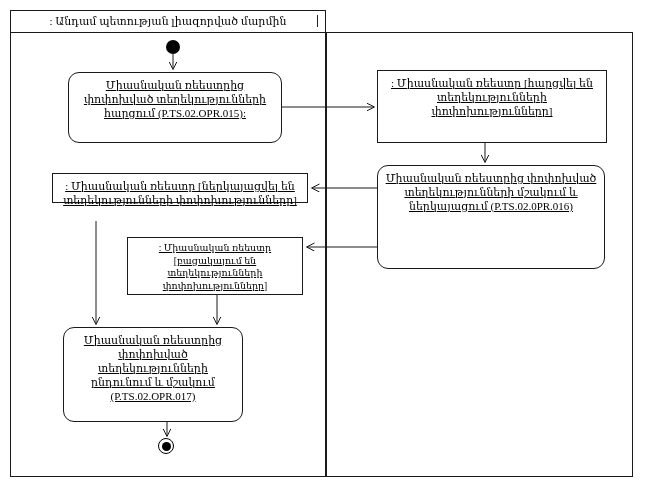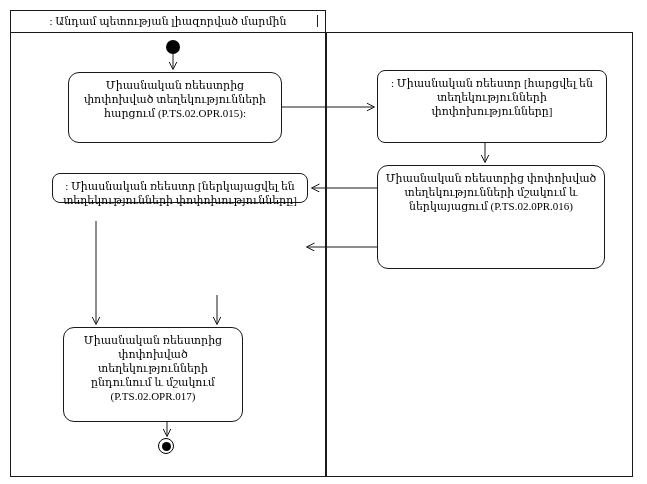--- a/index.html
+++ b/index.html
@@ -19,23 +19,24 @@
     background:#fff;
   }
   .cursor-mark{
     position:absolute;left:316px;top:12px;width:3px;height:16px;
     font-size:13px;font-weight:bold;line-height:16px;
   }
   .node{
     position:absolute;box-sizing:border-box;border:1px solid #1a1a1a;
     background:#fff;font-size:11px;line-height:14px;text-align:center;
     padding:5px 7px 2px 7px;
+    text-decoration:underline;
   }
   .node.action{border-radius:11px;}
-  .node.object{border-radius:8px;}
+  .node.object{border-radius:0;}
   .node.small-text{font-size:9.5px;line-height:12.5px;padding-top:4px;}
   .start-node{
     position:absolute;left:166px;top:40px;width:14px;height:14px;
     border-radius:50%;background:#000;
   }
   .end-node{
     position:absolute;left:158px;top:438px;width:16px;height:16px;
     border-radius:50%;border:1.5px solid #000;background:#fff;
     box-sizing:border-box;display:flex;align-items:center;justify-content:center;
   }
@@ -87,20 +88,23 @@
   </div>
 
   <div class="node action" style="left:377px;top:165px;width:228px;height:104px;">
     <span>Միասնական ռեեստրից փոփոխված տեղեկությունների մշակում և ներկայացում (P.TS.02.0PR.016)</span>
   </div>
 
   <div class="node object" style="left:52px;top:173px;width:256px;height:30px;">
     <span>: Միասնական ռեեստր [ներկայացվել են տեղեկությունների փոփոխությունները]</span>
   </div>
 
+  <div class="node object small-text" style="left:127px;top:237px;width:176px;height:58px;">
+    <span>: Միասնական ռեեստր [բացակայում են տեղեկությունների փոփոխությունները]</span>
+  </div>
 
   <div class="node action" style="left:63px;top:327px;width:180px;height:95px;">
     <span>Միասնական ռեեստրից փոփոխված տեղեկությունների ընդունում և մշակում (P.TS.02.OPR.017)</span>
   </div>
 
   <div class="end-node">
     <div class="dot"></div>
   </div>
 
 </div>

